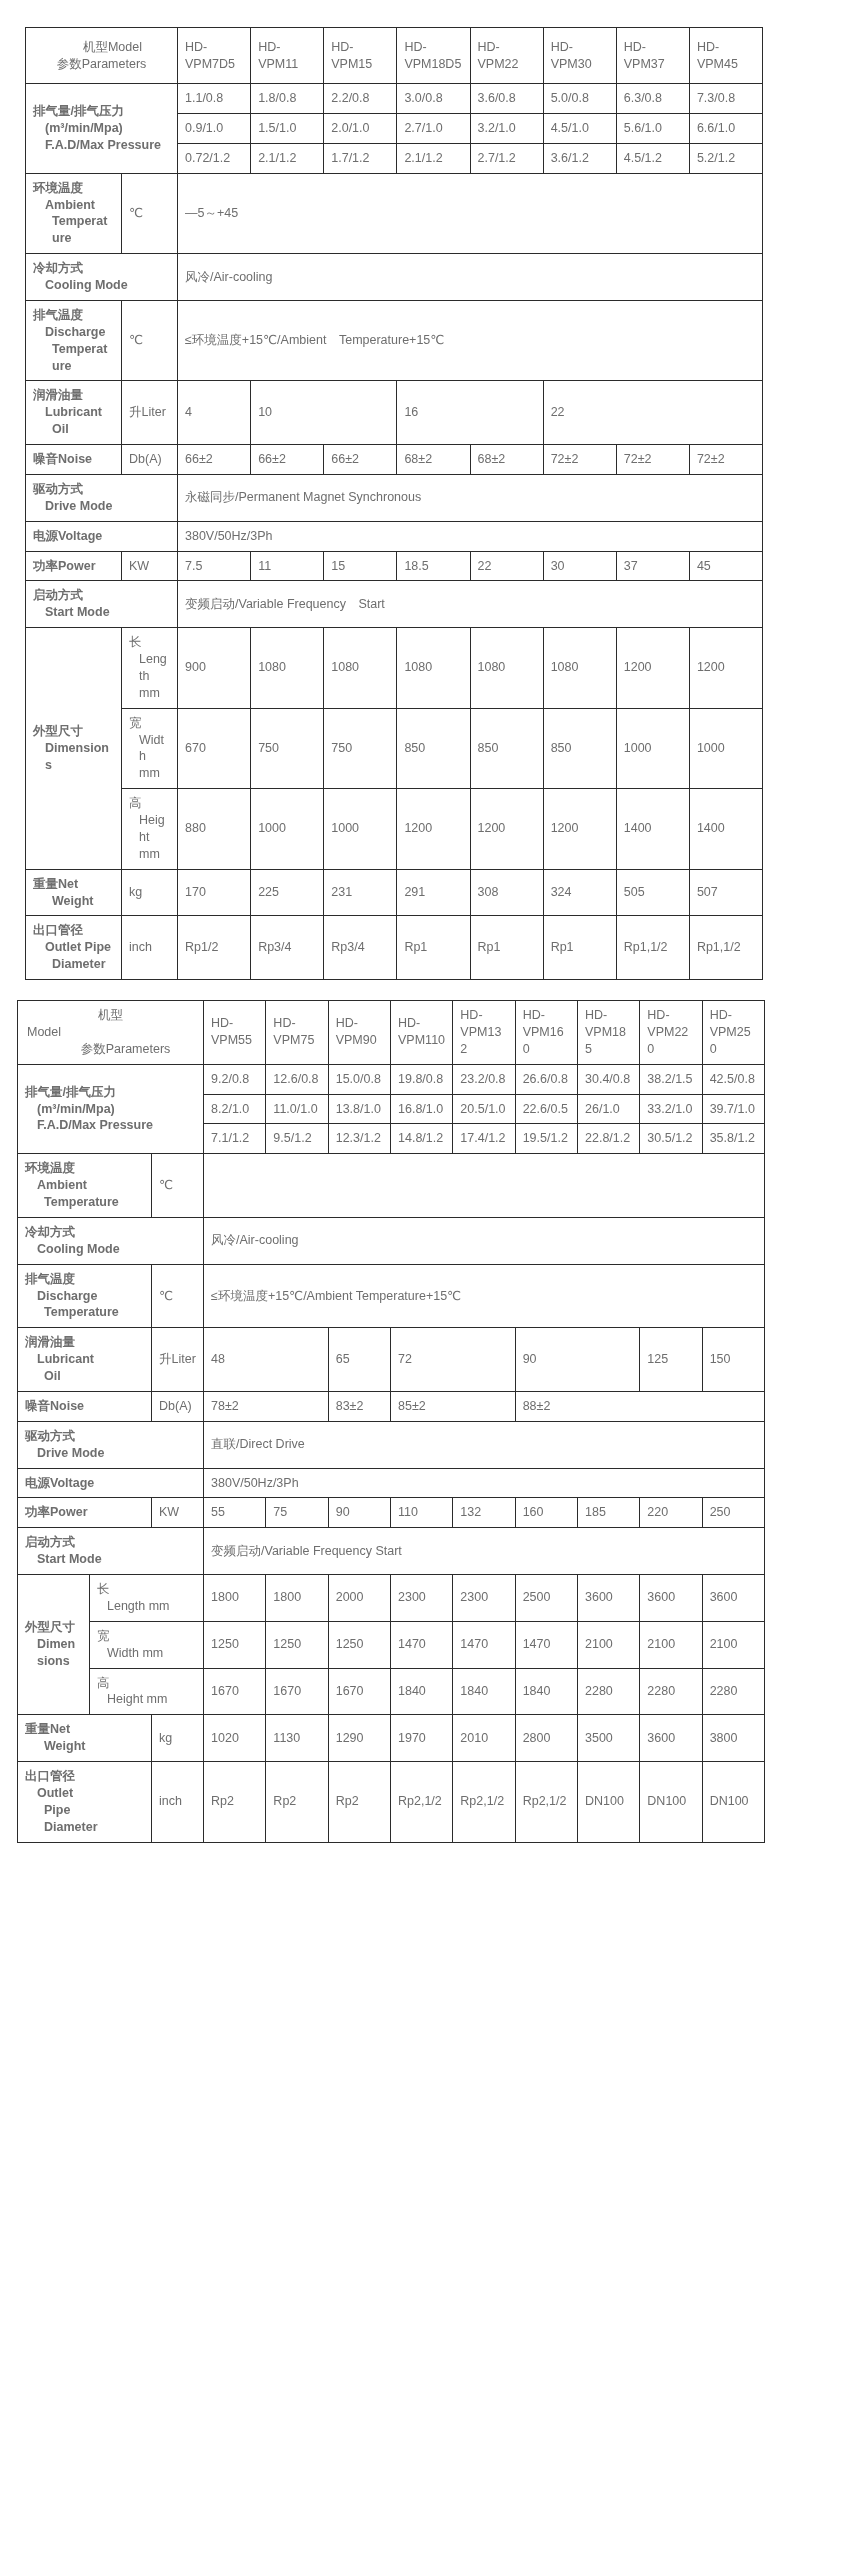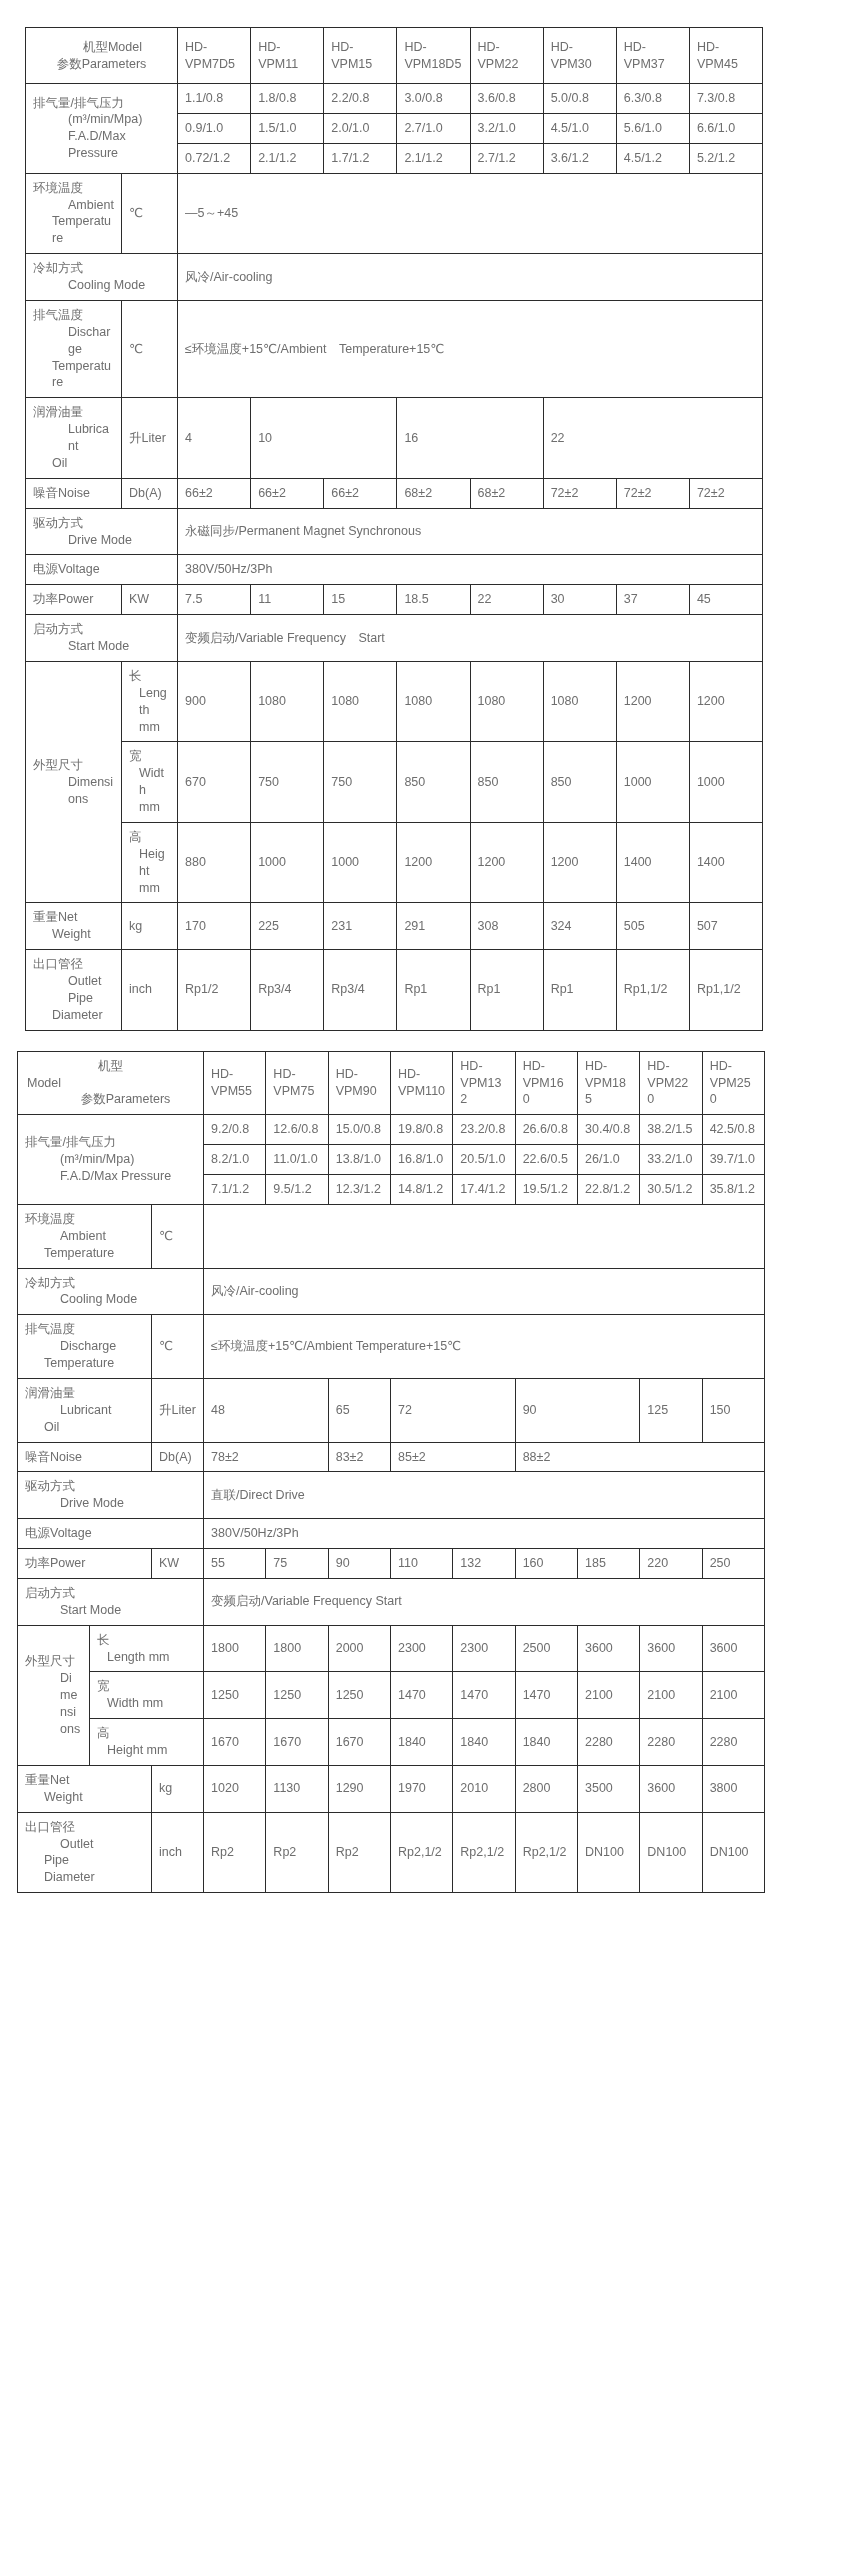--- a/index.html
+++ b/index.html
@@ -35,23 +35,24 @@
     padding: 6px 7px;
     vertical-align: middle;
     word-break: break-word;
     background: #ffffff;
   }
 
   
   td.lbl {
     text-align: left;
     padding-left: 9px;
+    font-weight: bold;
   }
   td.lbl .zh { display: block; }
-  td.lbl .en { display: block; padding-left: 12px; margin-left: 23px; }
+  td.lbl .en { display: block; padding-left: 12px; }
   td.lbl .en2 { display: block; margin-left: 19px; }
 
   
   td.modelhead {
     text-align: right;
     vertical-align: middle;
     padding: 10px 12px;
     height: 56px;
   }
   td.modelhead .l1 { display: block; text-align: right; padding-right: 28px; }

